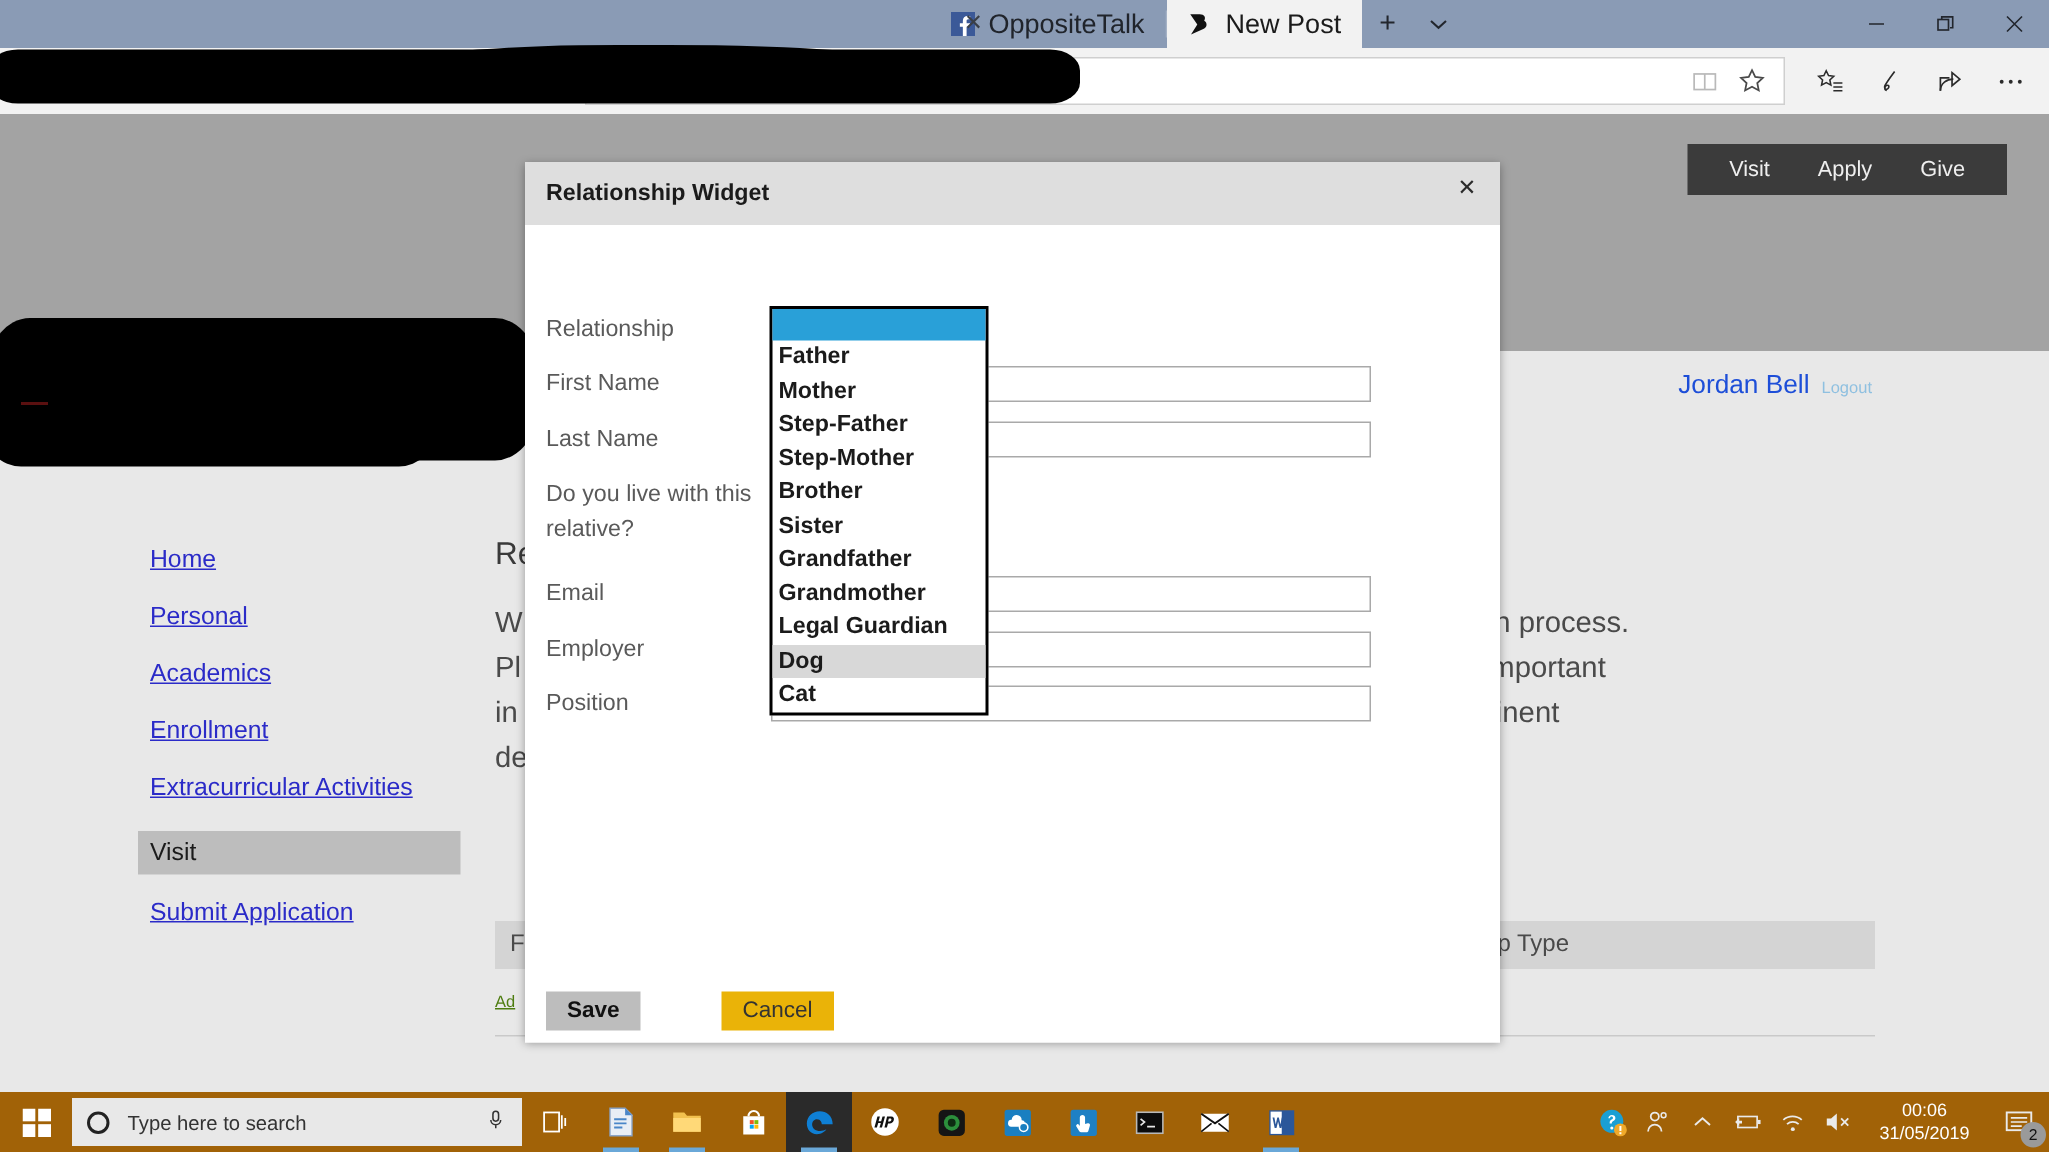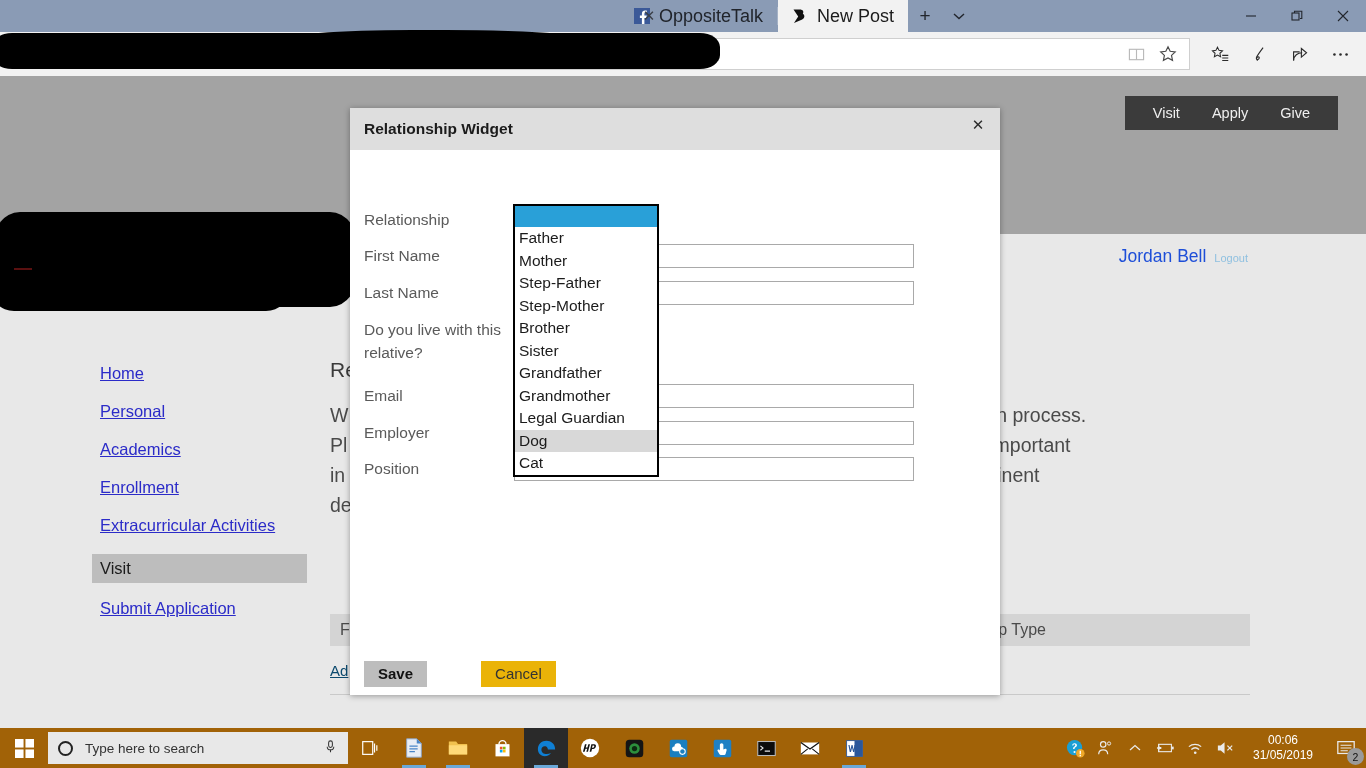--- a/index.html
+++ b/index.html
@@ -117,21 +117,21 @@
   .article { position:absolute; left:330px; top:124px; width:930px; }
   .article h2 { font-size:21px; font-weight:400; color:#3a3a3a; margin-bottom:18px; }
   .article p { font-size:19.5px; line-height:30px; color:#4a4a4a; }
 
   .tbl { position:absolute; left:330px; top:380px; width:920px; }
   .tbl-head {
     height:32px; background:#d4d4d4; display:flex; align-items:center;
     font-size:16px; color:#4a4a4a; padding:0 10px;
   }
   .tbl-head .c1 { width:620px; }
-  .addlink { display:inline-block; margin-top:16px; font-size:15px; color:#0c4a6e; text-decoration:underline; }
+  .addlink { display:inline-block; margin-top:16px; font-size:11px; color:#4d7c0f; text-decoration:underline; }
   .tbl-rule { margin-top:14px; border-top:1px solid #c9c9c9; width:920px; }
 
   
   .modal {
     position:absolute; left:350px; top:108px; width:650px; height:587px;
     background:#fff; box-shadow:0 1px 6px rgba(0,0,0,.35); z-index:50;
   }
   .modal-head {
     height:42px; background:#dedede; position:relative;
     display:flex; align-items:center; padding-left:14px;
@@ -157,21 +157,21 @@
   }
   .btn {
     height:26px; padding:0 14px; border:0;
     font-family:"Liberation Sans", sans-serif; font-size:15px;
     display:flex; align-items:center; justify-content:center;
   }
   .btn-save { background:#bdbdbd; color:#111; font-weight:bold; }
   .btn-cancel { background:#eab308; color:#333;margin-left:44px; }
 
   
-  .dd-wrap { position:absolute; left:163px; top:54px; z-index:60; }
+  .dd-wrap { position:absolute; left:163px; top:54px; z-index:60;font-weight:bold; }
   .dd-list {
     width:146px; background:#fff; border:2px solid #000;
     padding:0; margin:0; list-style:none;
   }
   .dd-item {
     height:22.5px; font-size:15.5px; color:#1b1b1b;
     padding:0 4px; display:flex; align-items:center; white-space:nowrap;
   }
   .dd-item.selected { background:#29a0d8; height:21px; }
   .dd-item.hover { background:#d8d8d8; }

